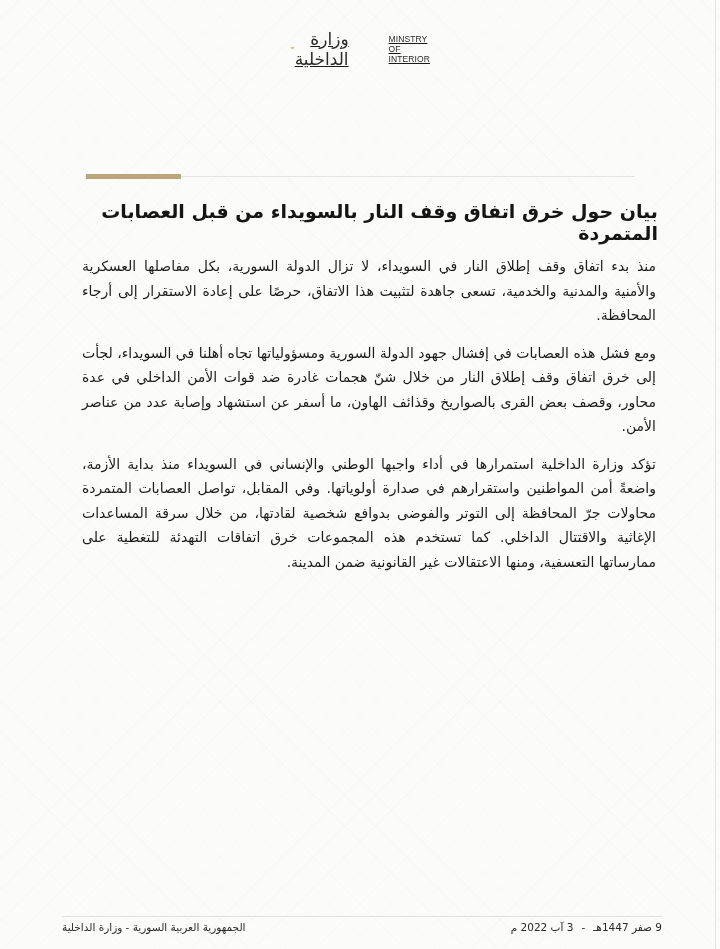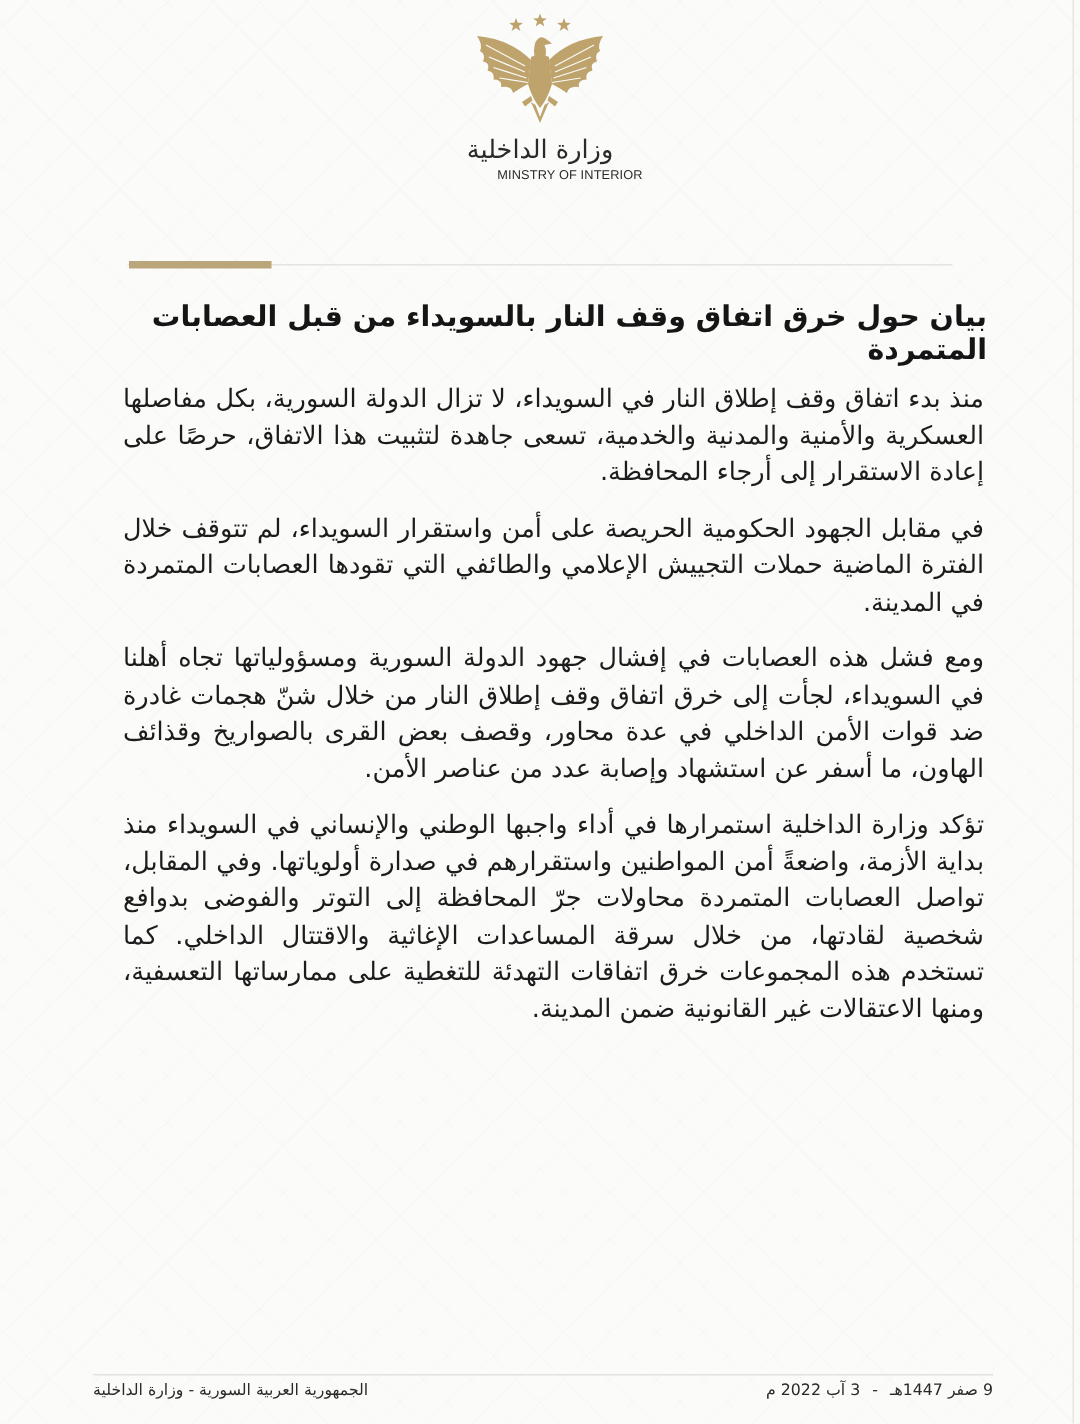--- a/index.html
+++ b/index.html
@@ -22,21 +22,21 @@
     .right-edge {
       position: absolute; top: 0; right: 4px; width: 1px; height: 100%;
       background: #e8e6e2;
     }
 
     
     .logo {
       position: absolute;
       left: 290px; top: 8px;
       width: 140px;
-      display: flex; flex-direction: column; align-items: center;
+      display: flex; flex-direction: row; align-items: center; text-decoration: underline;
     }
     .logo svg { display: block; }
     .logo-ar {
       font-family: "DejaVu Sans", sans-serif;
       font-size: 17px;
       color: #2a2a2a;
       margin-top: 2px;
       direction: rtl;
       letter-spacing: 0.5px;
     }
@@ -78,21 +78,21 @@
 
     
     .body-text {
       position: absolute;
       right: 64px; top: 254px;
       width: 574px;
       direction: rtl;
       text-align: justify;
       text-align-last: right;
       font-family: "DejaVu Sans", sans-serif;
-      font-size: 17px;
+      font-size: 14px;
       line-height: 24.5px;
       color: #1c1c1c;
     }
     .body-text p { margin-bottom: 13px; }
 
     
     .footer-line {
       position: absolute;
       left: 62px; top: 916px;
       width: 600px; height: 1px;
@@ -154,21 +154,20 @@
     <div class="logo-en">MINSTRY OF INTERIOR</div>
   </div>
 
   <div class="divider"></div>
   <div class="divider-accent"></div>
 
   <h1 class="title">بيان حول خرق اتفاق وقف النار بالسويداء من قبل العصابات المتمردة</h1>
 
   <div class="body-text">
     <p>منذ بدء اتفاق وقف إطلاق النار في السويداء، لا تزال الدولة السورية، بكل مفاصلها العسكرية والأمنية والمدنية والخدمية، تسعى جاهدة لتثبيت هذا الاتفاق، حرصًا على إعادة الاستقرار إلى أرجاء المحافظة.</p>
-    <p>في مقابل الجهود الحكومية الحريصة على أمن واستقرار السويداء، لم تتوقف خلال الفترة الماضية حملات التجييش الإعلامي والطائفي التي تقودها العصابات المتمردة في المدينة.</p>
     <p>ومع فشل هذه العصابات في إفشال جهود الدولة السورية ومسؤولياتها تجاه أهلنا في السويداء، لجأت إلى خرق اتفاق وقف إطلاق النار من خلال شنّ هجمات غادرة ضد قوات الأمن الداخلي في عدة محاور، وقصف بعض القرى بالصواريخ وقذائف الهاون، ما أسفر عن استشهاد وإصابة عدد من عناصر الأمن.</p>
     <p>تؤكد وزارة الداخلية استمرارها في أداء واجبها الوطني والإنساني في السويداء منذ بداية الأزمة، واضعةً أمن المواطنين واستقرارهم في صدارة أولوياتها. وفي المقابل، تواصل العصابات المتمردة محاولات جرّ المحافظة إلى التوتر والفوضى بدوافع شخصية لقادتها، من خلال سرقة المساعدات الإغاثية والاقتتال الداخلي. كما تستخدم هذه المجموعات خرق اتفاقات التهدئة للتغطية على ممارساتها التعسفية، ومنها الاعتقالات غير القانونية ضمن المدينة.</p>
   </div>
 
   <div class="footer-line"></div>
   <div class="footer">
     <div class="footer-date">
       <span>9 صفر 1447هـ</span>
       <span>-</span>
       <span>3 آب 2022 م</span>

